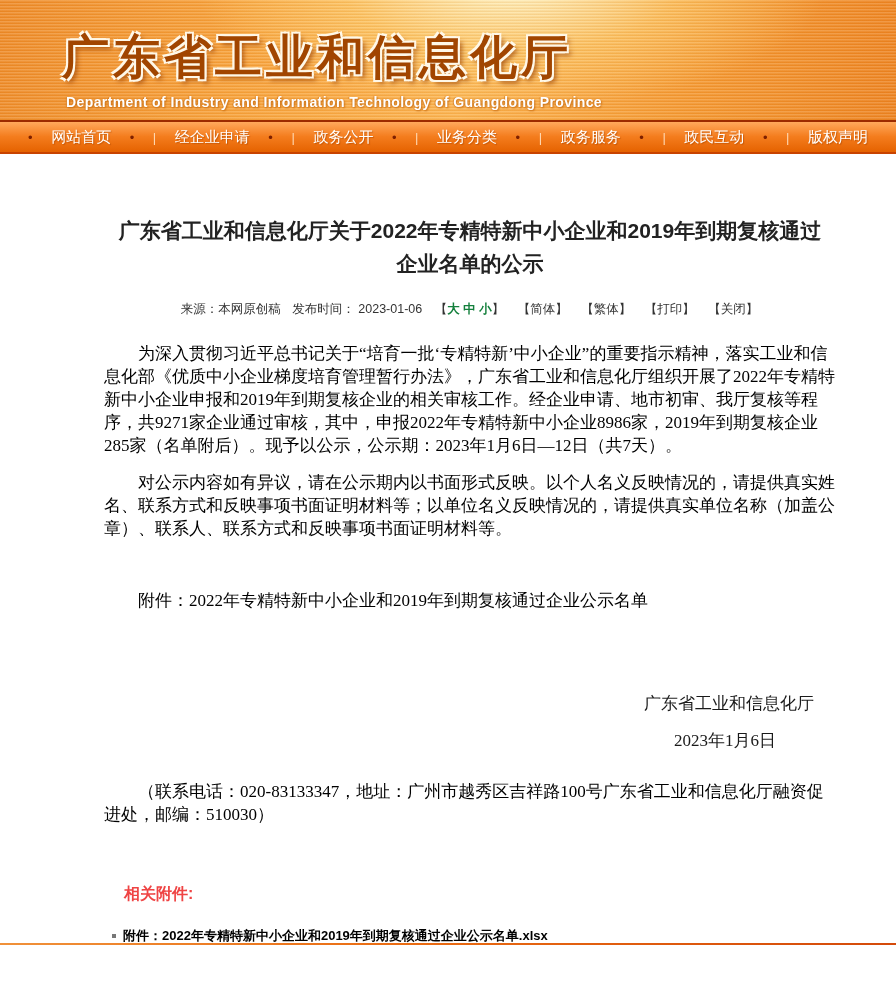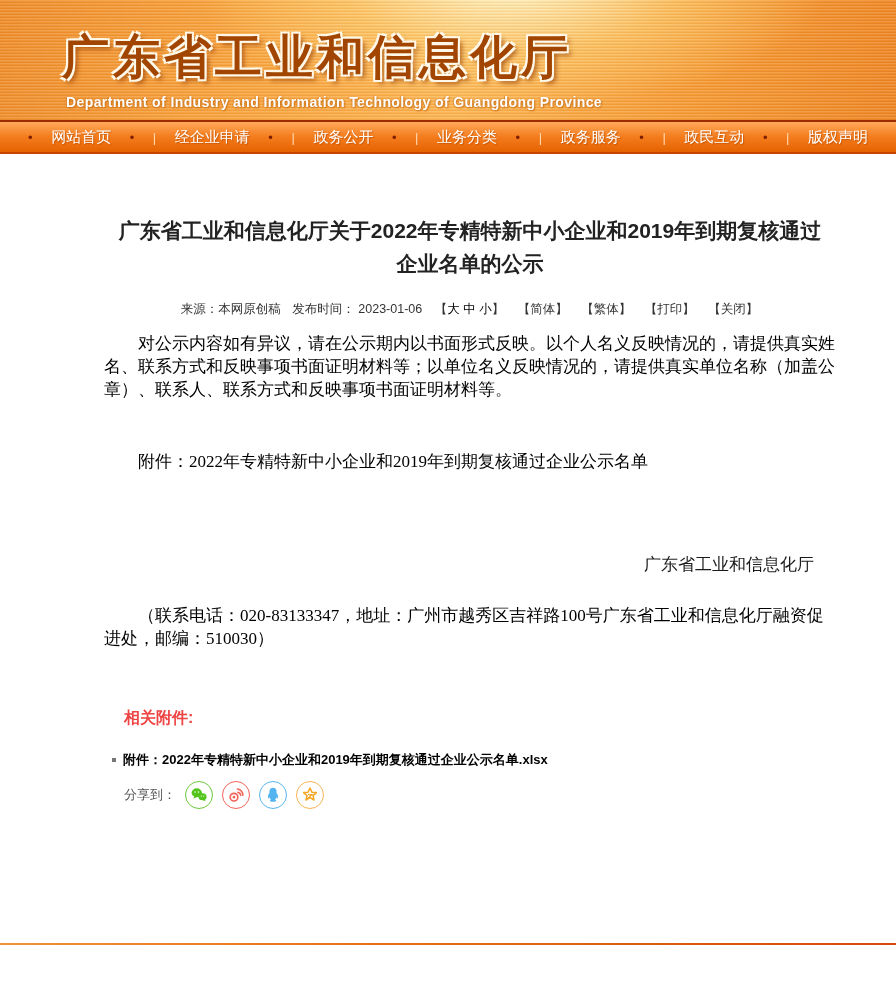--- a/index.html
+++ b/index.html
@@ -57,21 +57,21 @@
     text-align: center; font-size: 21px; font-weight: bold;
     line-height: 33px; color: #222222;
     font-family: "Liberation Sans", "DejaVu Sans", sans-serif;
   }
   .meta {
     margin-top: 21px; text-align: center;
     font-size: 12.5px; color: #333333; white-space: nowrap;
   }
   .meta .m-item { margin: 0 5px; cursor: pointer; color: #333333; text-decoration: none; }
   .meta .m-static { margin: 0 4px; }
-  .meta .m-gray { color: #000000; }
+  .meta .m-gray { color: #15803d; font-weight: bold; }
 
   .body-text {
     font-family: "Liberation Serif", "DejaVu Serif", serif;
     font-size: 17px; line-height: 23px; color: #000000;
   }
   .body-text p { text-indent: 2em; }
   .p1 { margin-top: 24px; }
   .p2 { margin-top: 14px; }
   .attach-line { margin-top: 49px; }
   .sig-line {
@@ -183,25 +183,27 @@
       <span class="m-static">来源：本网原创稿</span>
       <span class="m-static">发布时间： 2023-01-06</span>
       <span class="m-item"><span>【</span><span class="m-gray">大 中 小</span><span>】</span></span>
       <a class="m-item">【简体】</a>
       <a class="m-item">【繁体】</a>
       <a class="m-item">【打印】</a>
       <a class="m-item">【关闭】</a>
     </div>
 
     <div class="body-text">
+      <p class="p1">为深入贯彻习近平总书记关于“培育一批‘专精特新’中小企业”的重要指示精神，落实工业和信息化部《优质中小企业梯度培育管理暂行办法》，广东省工业和信息化厅组织开展了2022年专精特新中小企业申报和2019年到期复核企业的相关审核工作。经企业申请、地市初审、我厅复核等程序，共9271家企业通过审核，其中，申报2022年专精特新中小企业8986家，2019年到期复核企业285家（名单附后）。现予以公示，公示期：2023年1月6日—12日（共7天）。</p>
       <p class="p2">对公示内容如有异议，请在公示期内以书面形式反映。以个人名义反映情况的，请提供真实姓名、联系方式和反映事项书面证明材料等；以单位名义反映情况的，请提供真实单位名称（加盖公章）、联系人、联系方式和反映事项书面证明材料等。</p>
       <p class="attach-line">附件：2022年专精特新中小企业和2019年到期复核通过企业公示名单</p>
     </div>
 
     <div class="sig-line">广东省工业和信息化厅</div>
+    <div class="date-line">2023年1月6日</div>
     <div class="body-text">
       <p class="contact-line">（联系电话：020-83133347，地址：广州市越秀区吉祥路100号广东省工业和信息化厅融资促进处，邮编：510030）</p>
     </div>
 
     <div class="related">
       <div class="related-heading">相关附件:</div>
       <div class="related-item">
         <span class="sq-bullet"></span>
         <a>附件：2022年专精特新中小企业和2019年到期复核通过企业公示名单.xlsx</a>
       </div>

